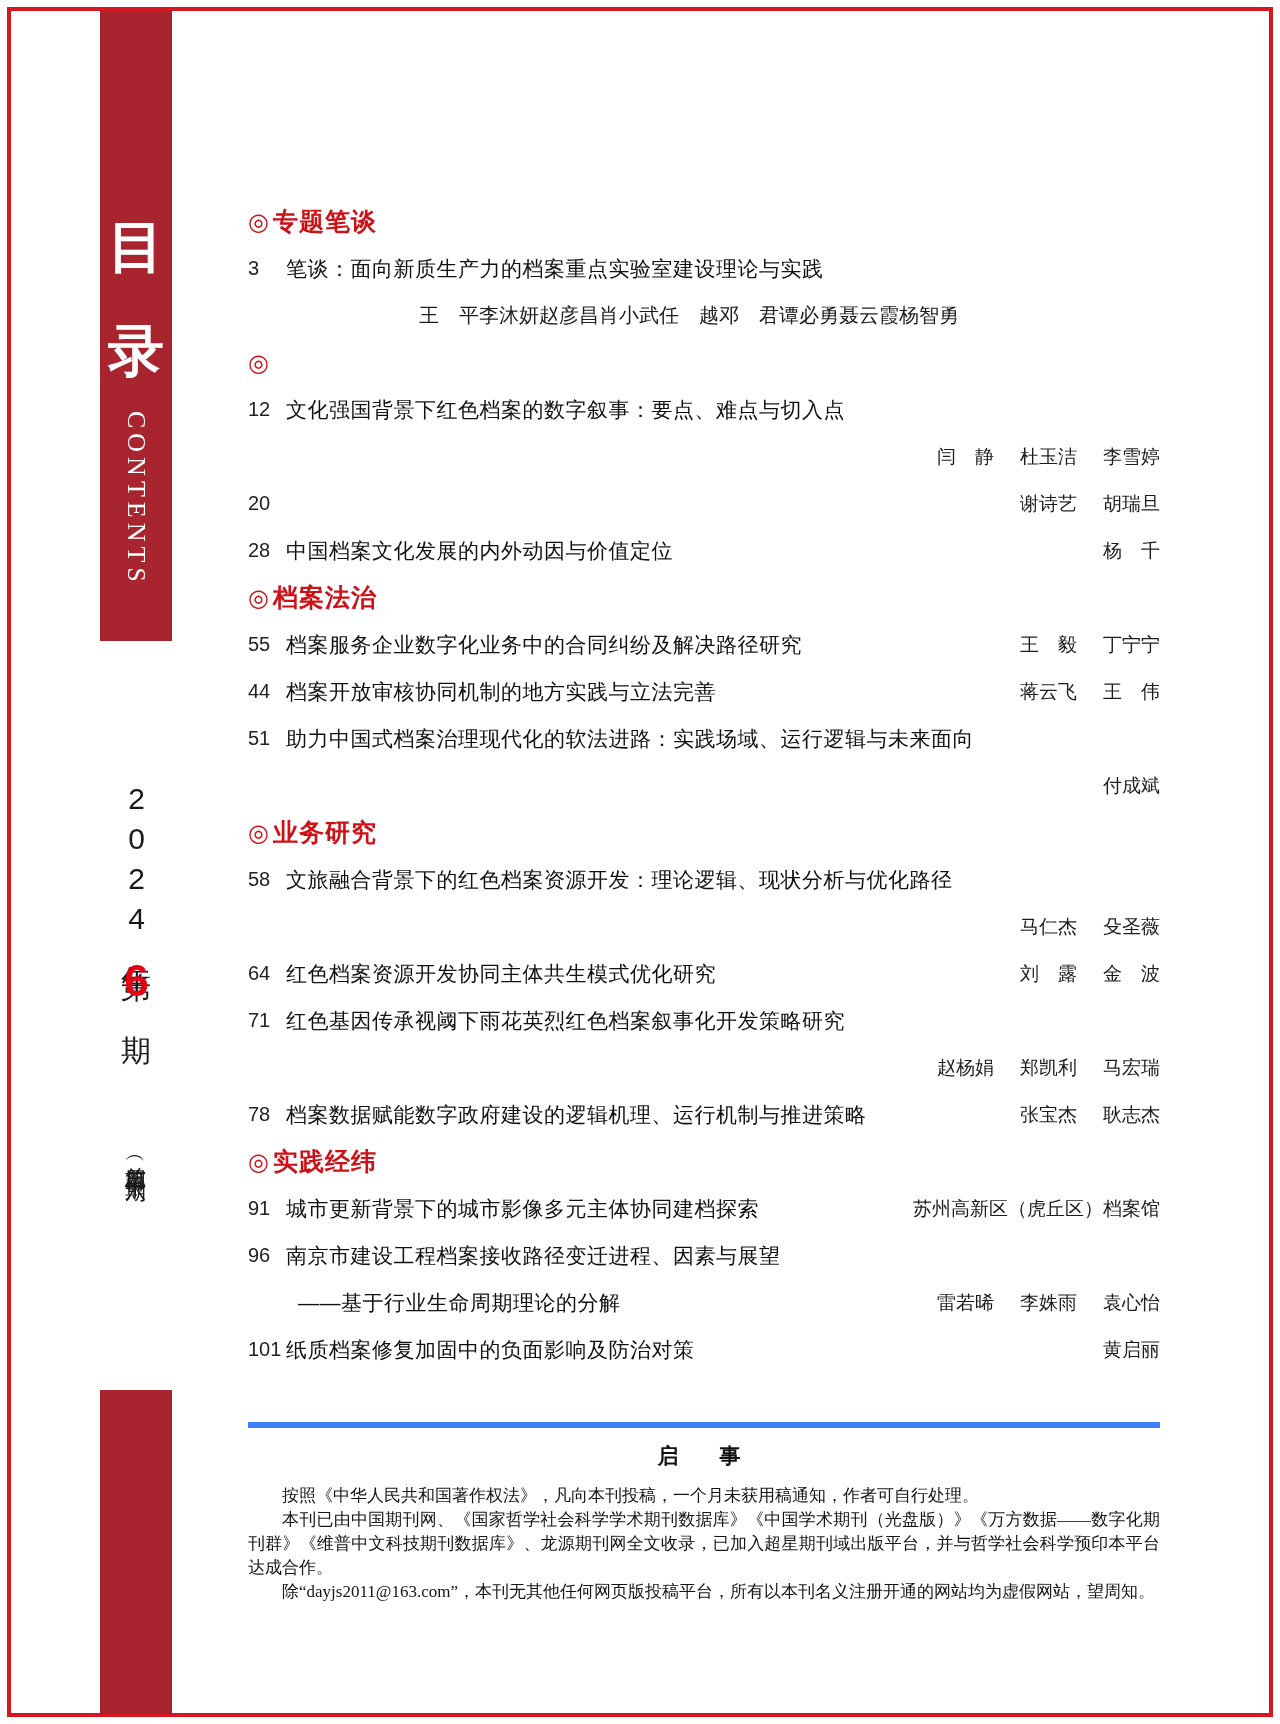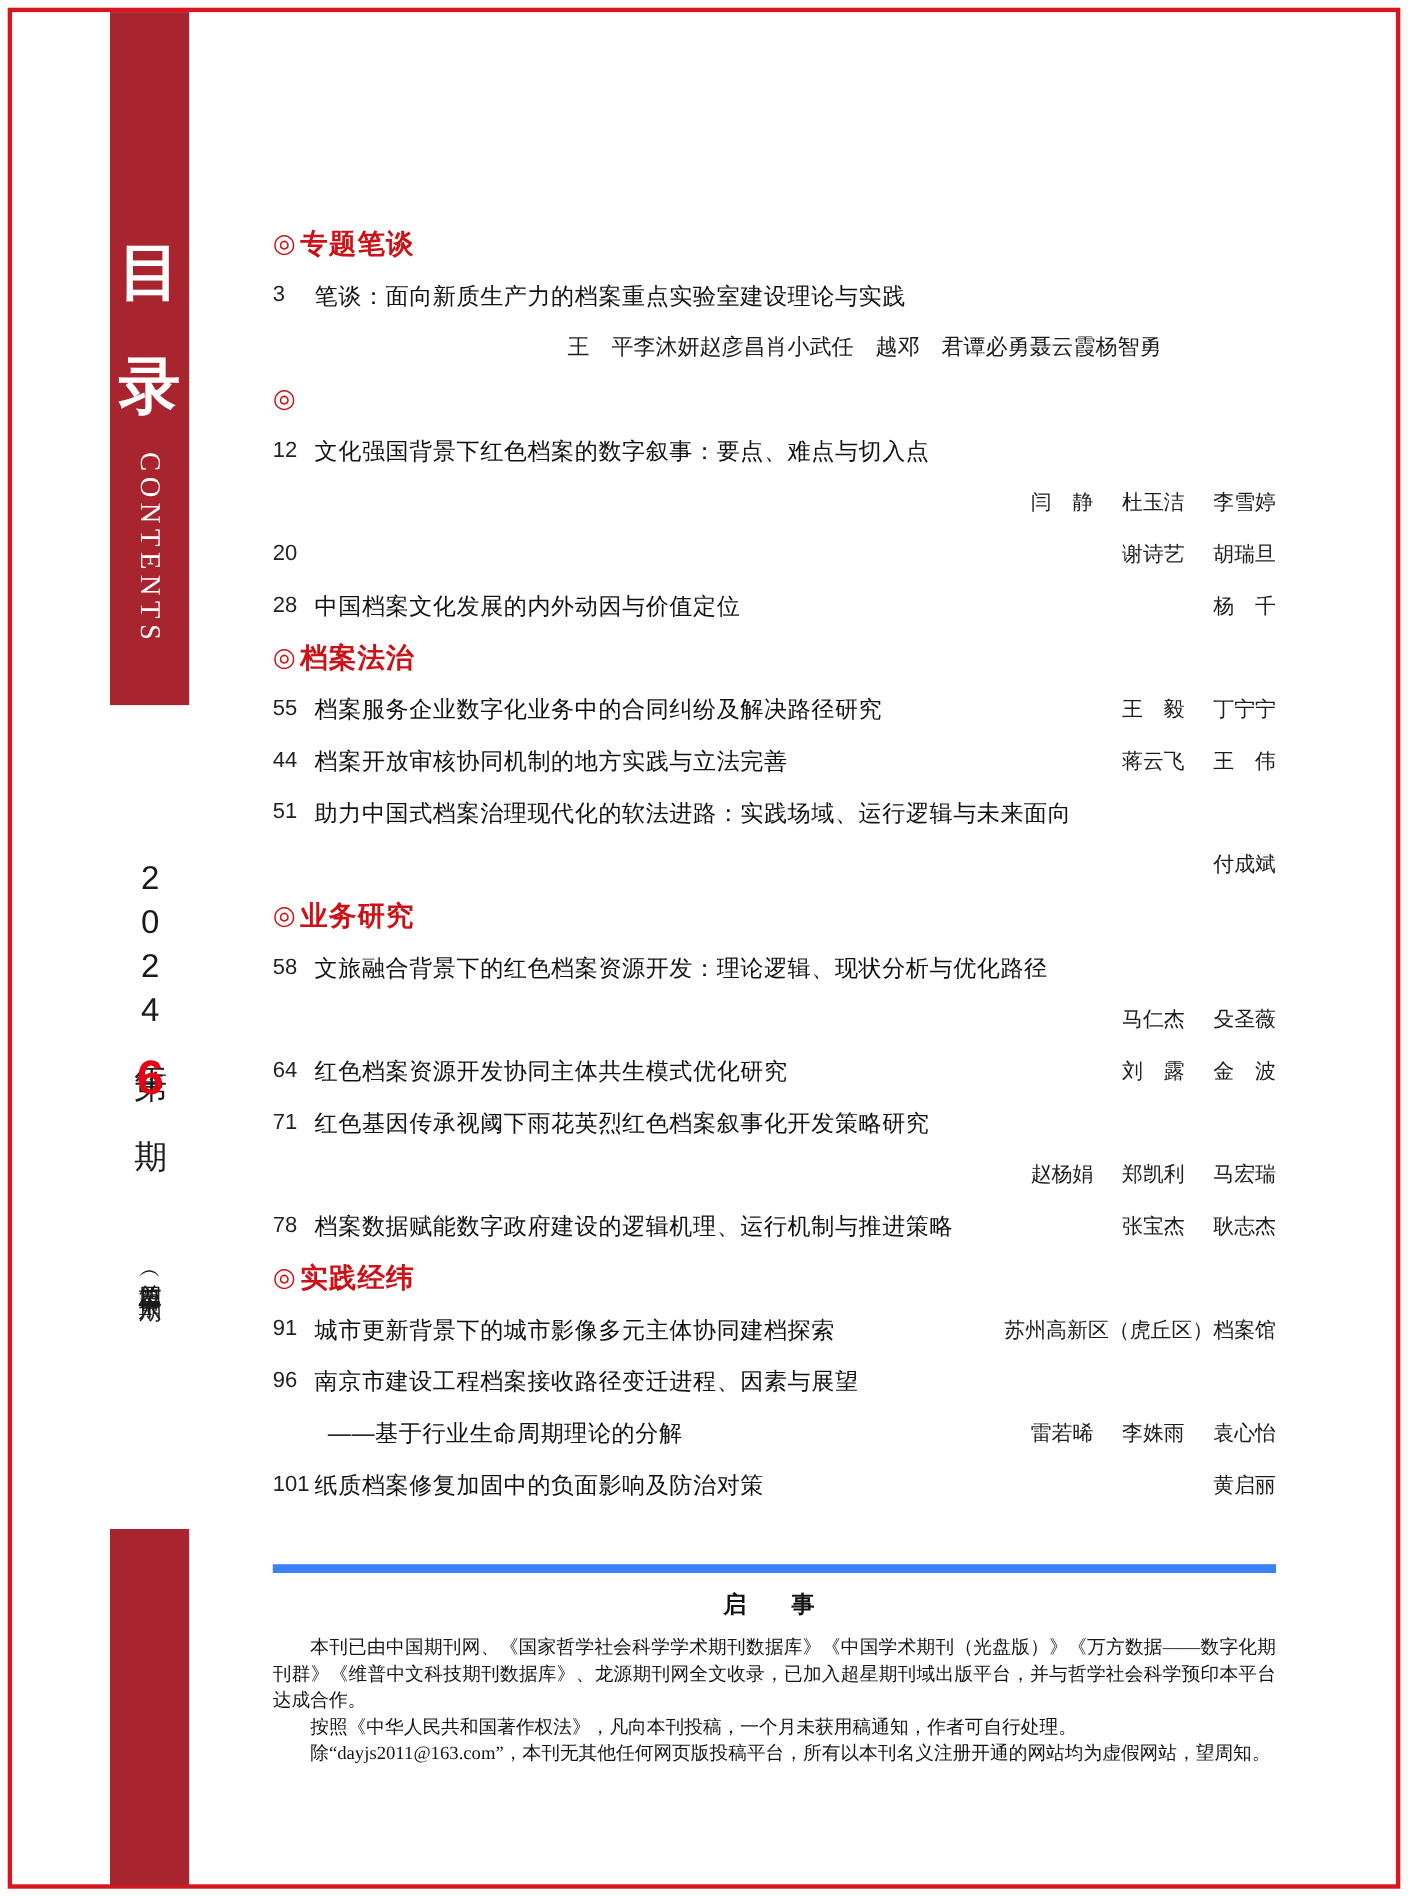--- a/index.html
+++ b/index.html
@@ -38,27 +38,27 @@
   .trow{height:47px;display:flex;align-items:center;}
   .heading-row{color:var(--red);font-weight:bold;font-size:25px;letter-spacing:1px;}
   .ring{font-size:24px;font-weight:normal;margin-right:3px;line-height:1;}
   .item-row{font-size:21px;color:var(--ink);}
   .num{width:38px;flex:none;font-size:20px;color:#222;}
   .title{letter-spacing:0.5px;white-space:nowrap;}
   .authors{margin-left:auto;display:flex;column-gap:26px;flex:none;
            font-family:"Liberation Serif",serif;font-size:19px;color:#1c1c1c;white-space:nowrap;}
   .authors-row{justify-content:flex-end;}
   .authors-row .authors{margin-left:0;align-items:flex-end;}
-  .spread-row{padding-left:74px;padding-right:104px;justify-content:flex-end;
+  .spread-row{padding-left:74px;padding-right:104px;justify-content:center;
               font-family:"Liberation Serif",serif;font-size:20px;color:#1c1c1c;}
   .sub-row{font-size:21px;color:var(--ink);justify-content:flex-end;}
   .sub-indent{margin-left:50px;white-space:nowrap;letter-spacing:0.5px;}
 
   
-  .notice{position:absolute;left:248px;top:1422px;width:912px;border-top:8px solid #3b82f6;}
+  .notice{position:absolute;left:248px;top:1422px;width:912px;border-top:6px solid #3b82f6;}
   .notice-heading{text-align:center;font-size:21px;font-weight:bold;color:var(--ink);
                   letter-spacing:10px;margin-top:14px;font-family:"Liberation Serif",serif;}
   .notice-paras{margin-top:14px;}
   .notice-paras p{font-family:"Liberation Serif",serif;font-size:17px;line-height:24px;
                   color:#141414;text-indent:2em;text-align:justify;}
 </style>
 </head>
 <body>
 
 <div class="page">
@@ -228,18 +228,18 @@
         <span class="title">纸质档案修复加固中的负面影响及防治对策</span>
         <span class="authors">
           <span>黄启丽</span>
         </span>
       </div>
     </div>
 
   <div class="notice">
     <div class="notice-heading">启　事</div>
     <div class="notice-paras">
+        <p>按照《中华人民共和国著作权法》，凡向本刊投稿，一个月未获用稿通知，作者可自行处理。</p>
         <p>本刊已由中国期刊网、《国家哲学社会科学学术期刊数据库》《中国学术期刊（光盘版）》《万方数据——数字化期刊群》《维普中文科技期刊数据库》、龙源期刊网全文收录，已加入超星期刊域出版平台，并与哲学社会科学预印本平台达成合作。</p>
-        <p>按照《中华人民共和国著作权法》，凡向本刊投稿，一个月未获用稿通知，作者可自行处理。</p>
         <p>除“dayjs2011@163.com”，本刊无其他任何网页版投稿平台，所有以本刊名义注册开通的网站均为虚假网站，望周知。</p>
       </div>
   </div>
 </div>
 
 </body></html>

